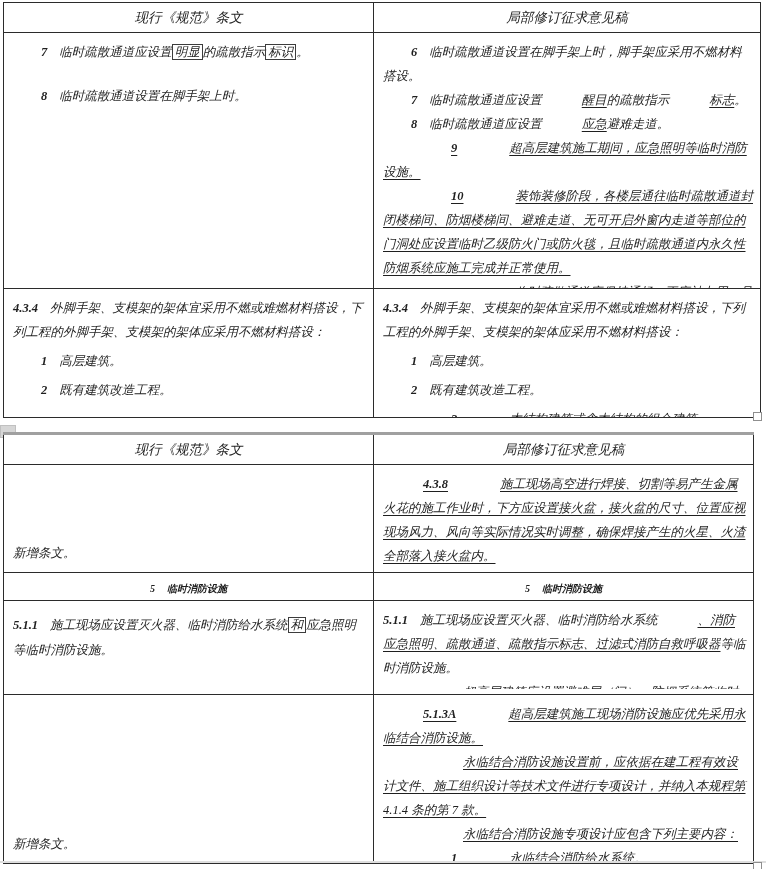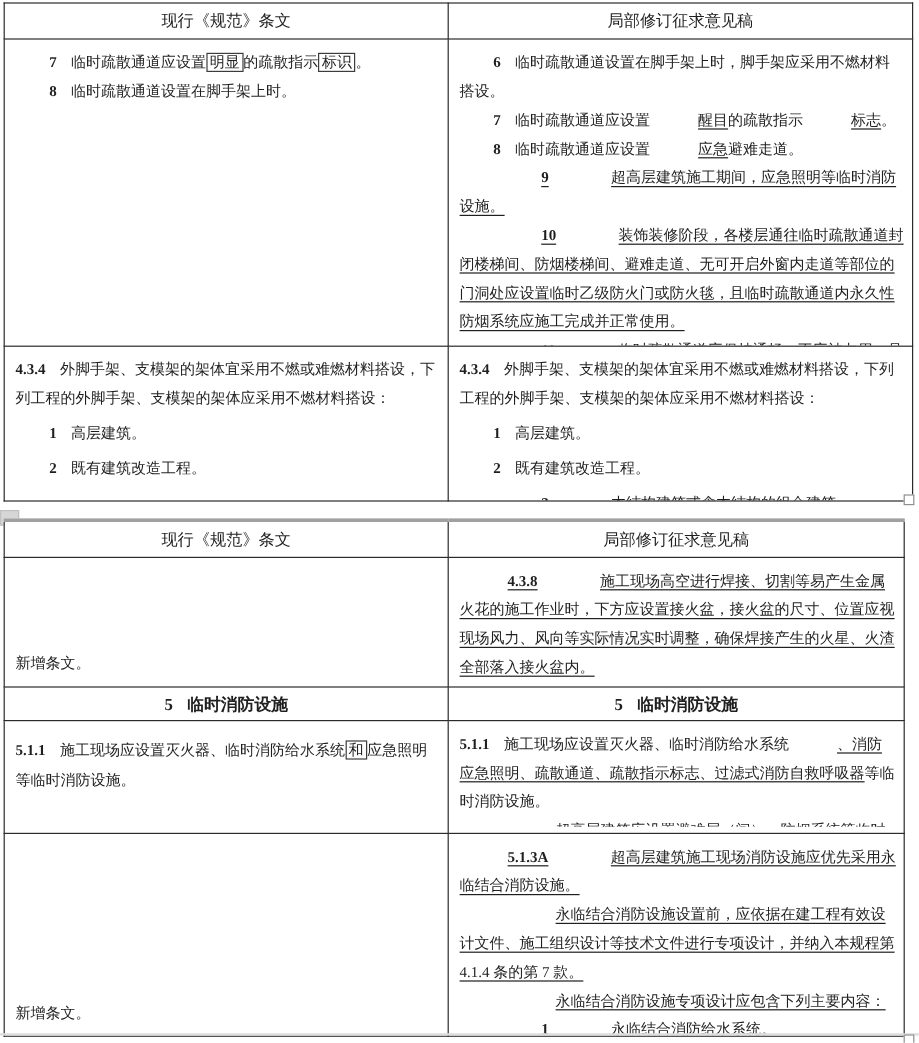--- a/index.html
+++ b/index.html
@@ -3,43 +3,43 @@
 <meta charset="utf-8">
 <style>
   html,body{margin:0;padding:0;}
   body{
     width:766px;height:869px;position:relative;background:#ffffff;
     font-family:"Liberation Serif","DejaVu Serif",serif;
     color:#1f1f1f;font-size:12.5px;line-height:24px;
     -webkit-font-smoothing:antialiased;
   }
   table.doc{border-collapse:collapse;table-layout:fixed;position:absolute;background:#fff;}
-  table.doc td,table.doc th{border:1px solid #2b2b2b;padding:0;vertical-align:top;}
+  table.doc td,table.doc th{border:1px solid #2b2b2b;padding:0;vertical-align:top;font-style:italic;}
   table.doc th{font-weight:normal;text-align:center;}
   .t1{left:3px;top:2px;width:757px;}
   .t2{left:3px;top:432px;width:750px;}
   .t2 thead th{border-top:3px solid #a0a0a0;}
   .hh{height:29px;}
   .hh div{display:flex;align-items:center;justify-content:center;height:29px;font-size:13.5px;}
   .cellc{overflow:hidden;padding:7px 6px 0 9px;}
   .h255 .cellc{height:248px;}
   .h128 .cellc{height:121px;}
   .h107 .cellc{height:100px;}
   .h30  .cellc{height:23px;padding-top:4px;}
   .h88  .cellc{height:81px;}
   .h168 .cellc{height:161px;}
   .vmid{display:flex;align-items:flex-end;padding-top:0;}
   .vmid .para{width:100%;}
   .secmid{display:flex;align-items:center;justify-content:center;padding-left:0;padding-right:0;}
   .para{margin:0;text-indent:0;}
   .ind1{text-indent:28px;}
   .ind2{text-indent:40px;}
-  .g1{margin-bottom:0;}
+  .g1{margin-bottom:20px;}
   .g2{margin-bottom:5px;}
-  .pcenter{text-align:center;font-size:14px;}
+  .pcenter{text-align:center;font-size:10px;}
   span.rb{font-weight:bold;}
   span.ru{text-decoration:underline;text-underline-offset:3px;margin-left:40px;}
   span.rx{border:1px solid #3c3c3c;padding:0 2px;}
   span.rn{margin-right:12px;}
   .handle{position:absolute;width:7px;height:7px;background:#fff;border:1px solid #8f8f8f;}
   .movetab{position:absolute;left:0;top:425px;width:14px;height:11px;background:#d6d6d6;border:1px solid #c0c0c0;}
   .pageline{position:absolute;left:0;top:861px;width:766px;height:2px;background:#dedede;}
 </style>
 </head>
 <body>

